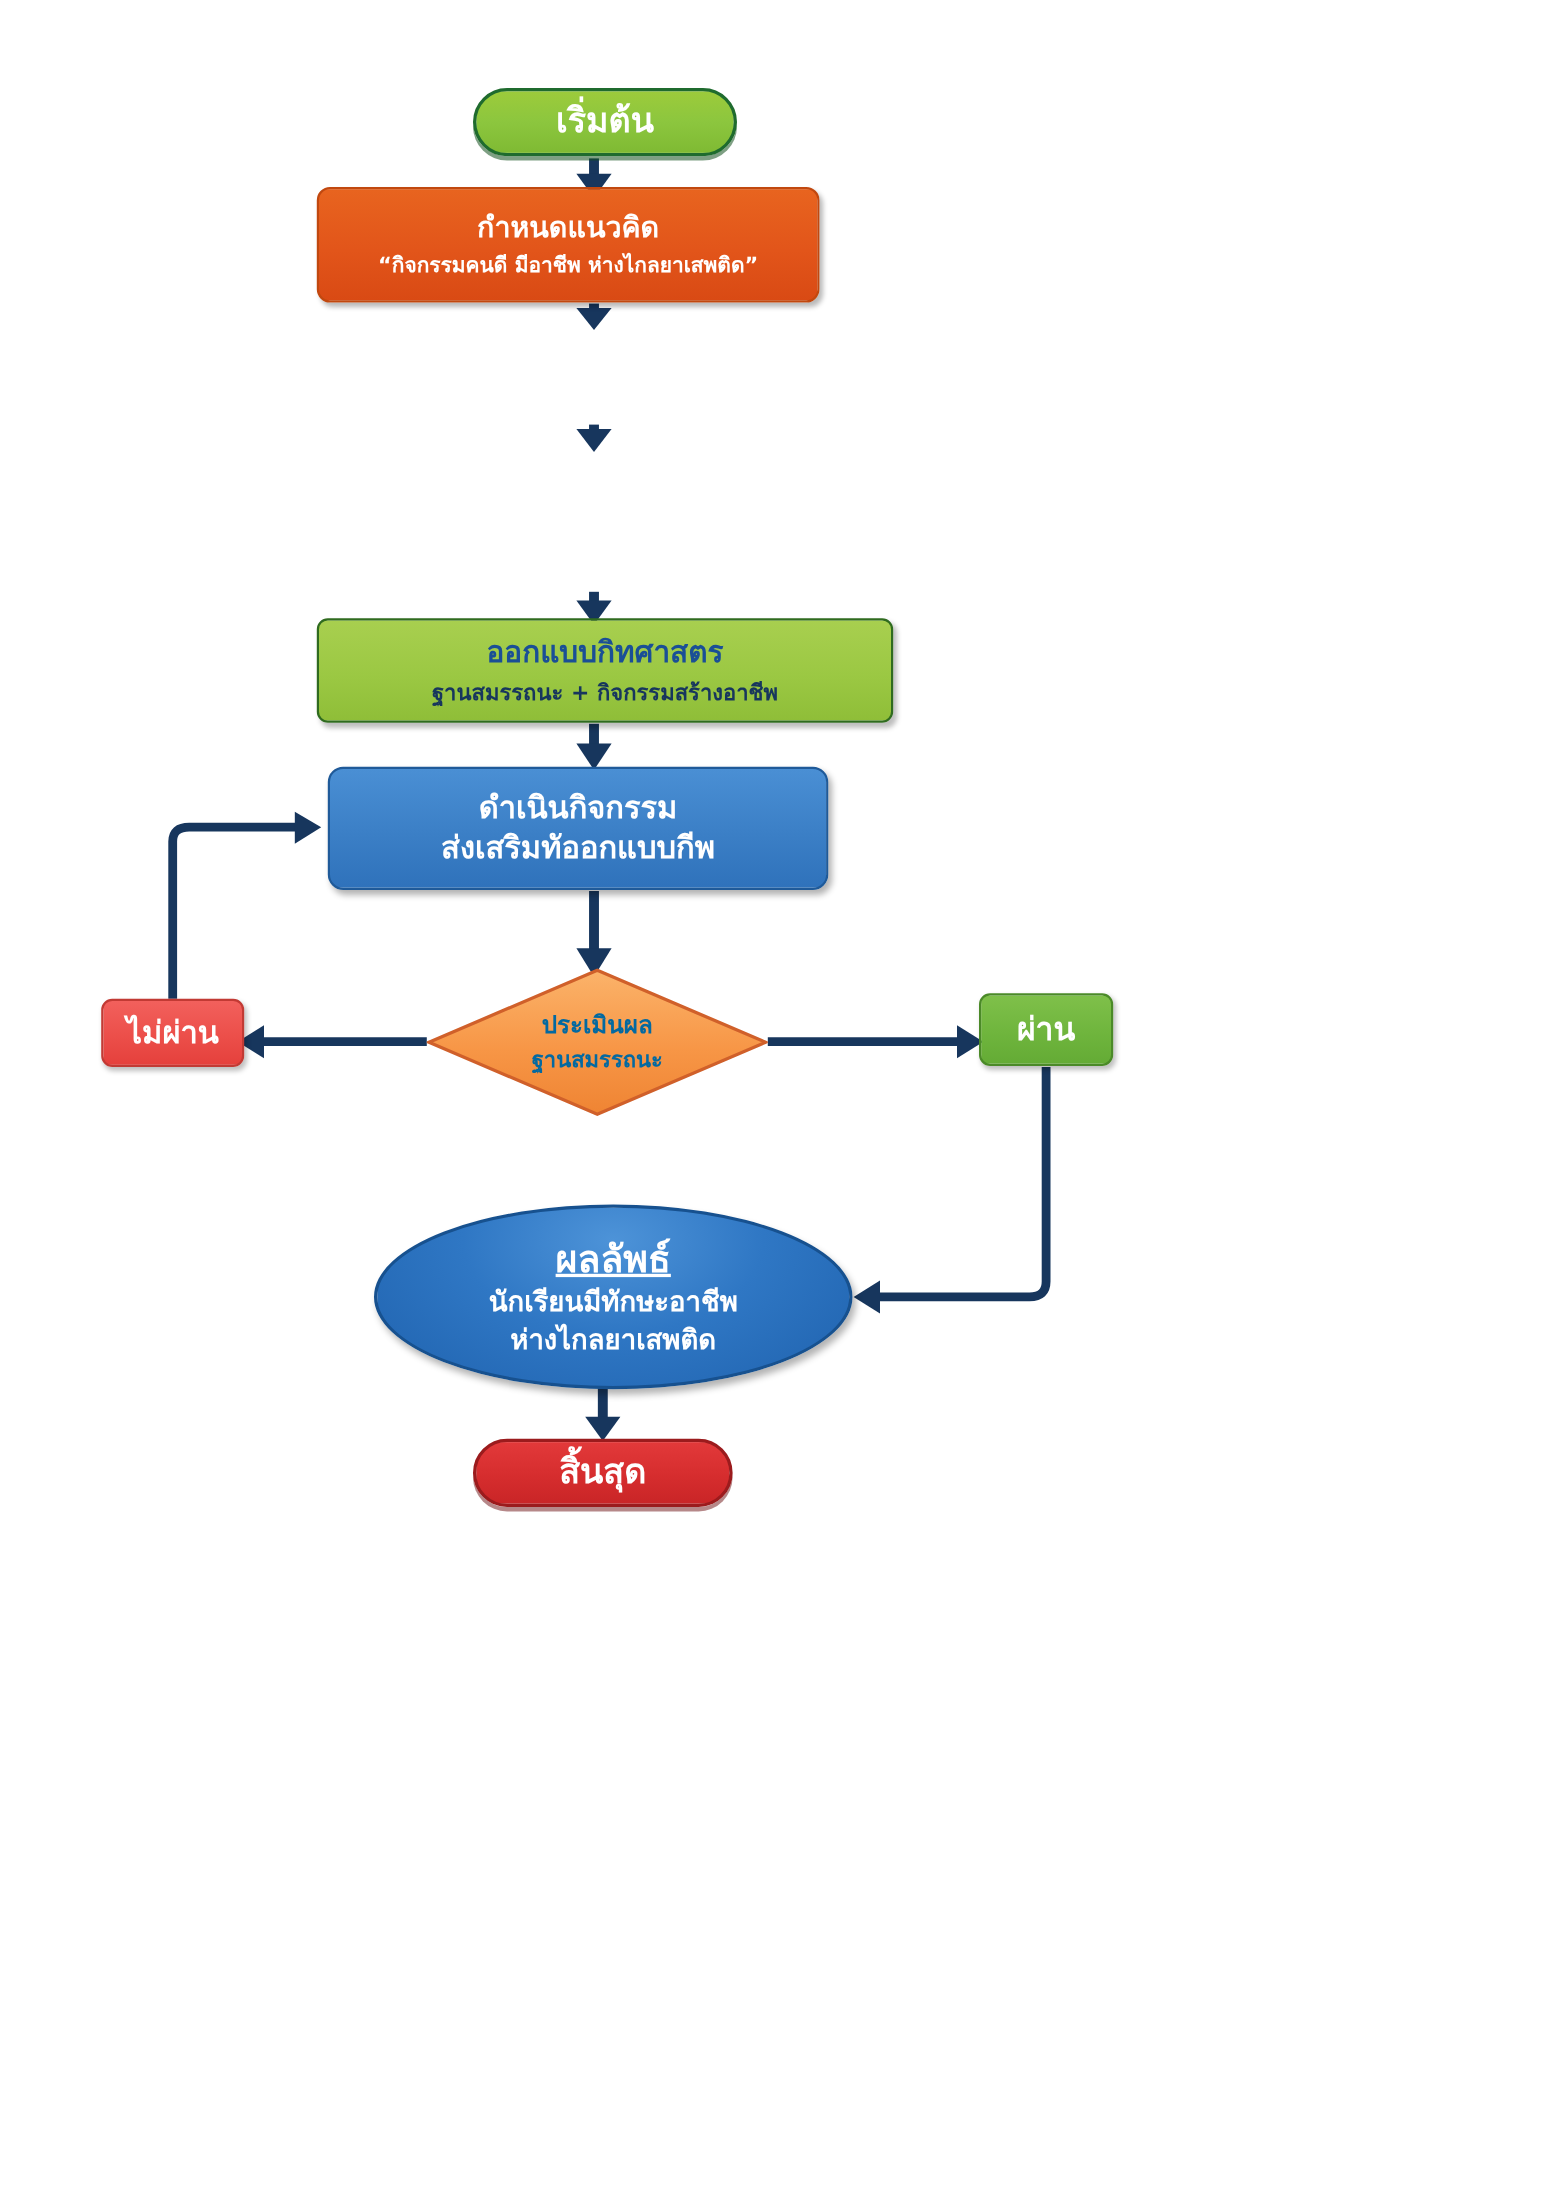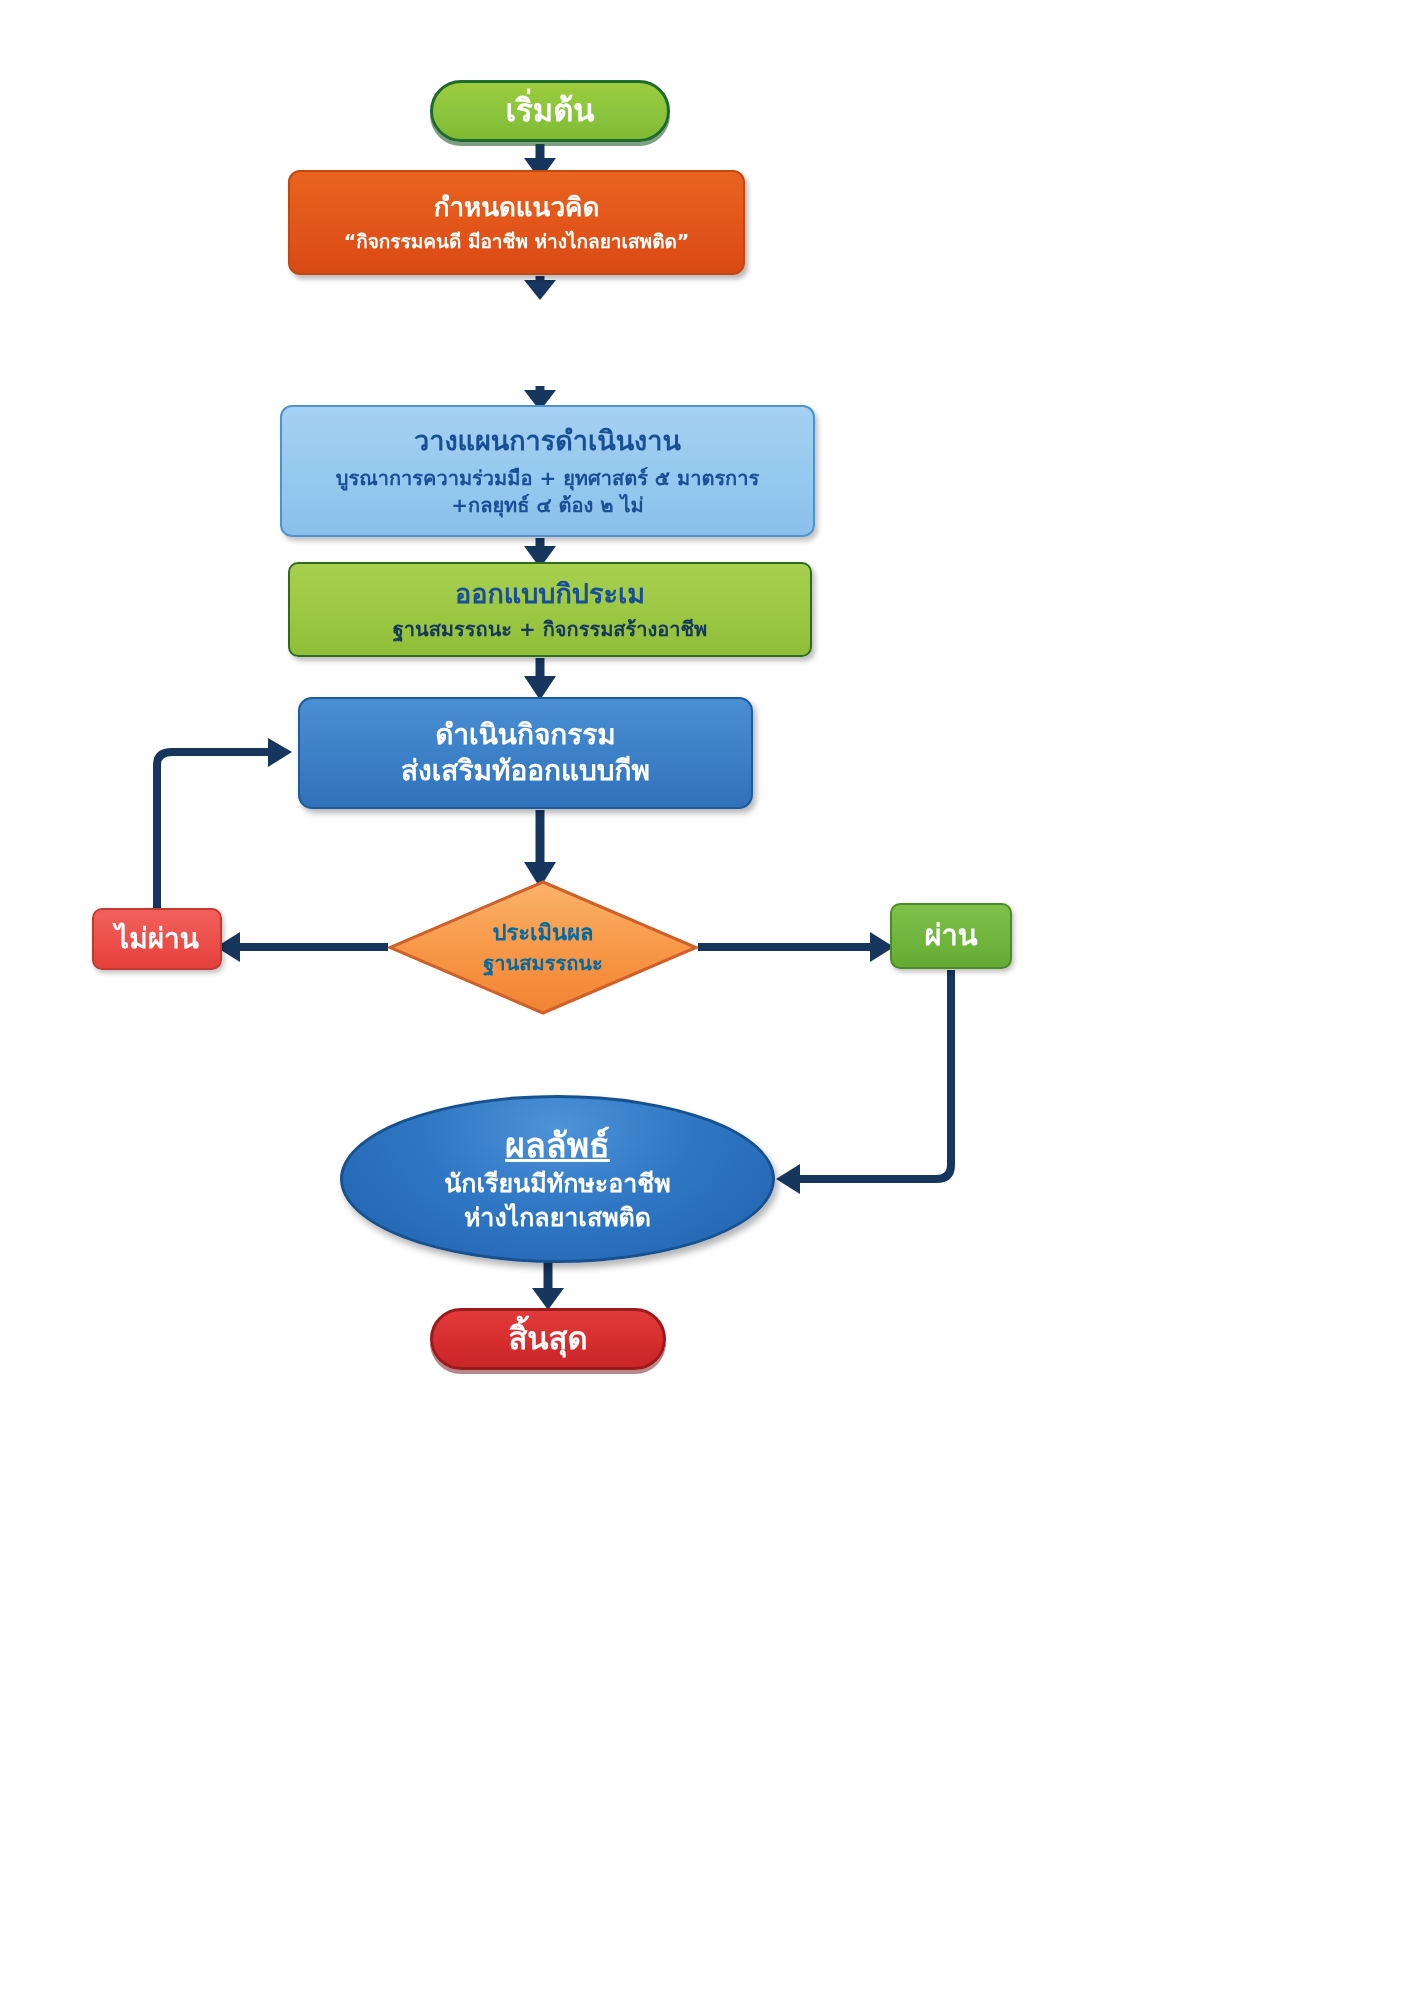--- a/index.html
+++ b/index.html
@@ -268,28 +268,23 @@
   <div class="node" id="start">
     <span class="t1">เริ่มต้น</span>
   </div>
 
   <div class="node" id="concept">
     <span class="t1">กำหนดแนวคิด</span>
     <span class="t2">“กิจกรรมคนดี มีอาชีพ ห่างไกลยาเสพติด”</span>
   </div>
 
 
-  <div class="node" id="plan">
-    <span class="t1">วางแผนการดำเนินงาน</span>
-    <span class="t2">บูรณาการความร่วมมือ + ยุทศาสตร์ ๕ มาตรการ</span>
-    <span class="t3">+กลยุทธ์ ๔ ต้อง ๒ ไม่</span>
-  </div>
 
   <div class="node" id="design">
-    <span class="t1">ออกแบบกิประเม</span>
+    <span class="t1">ออกแบบกิทศาสตร</span>
     <span class="t2">ฐานสมรรถนะ + กิจกรรมสร้างอาชีพ</span>
   </div>
 
   <div class="node" id="execute">
     <span class="t1">ดำเนินกิจกรรม</span>
     <span class="t2">ส่งเสริมทัออกแบบกีพ</span>
   </div>
 
   <div class="node" id="decision">
     <svg class="diamond-shape" viewBox="0 0 310 135" preserveAspectRatio="none">

